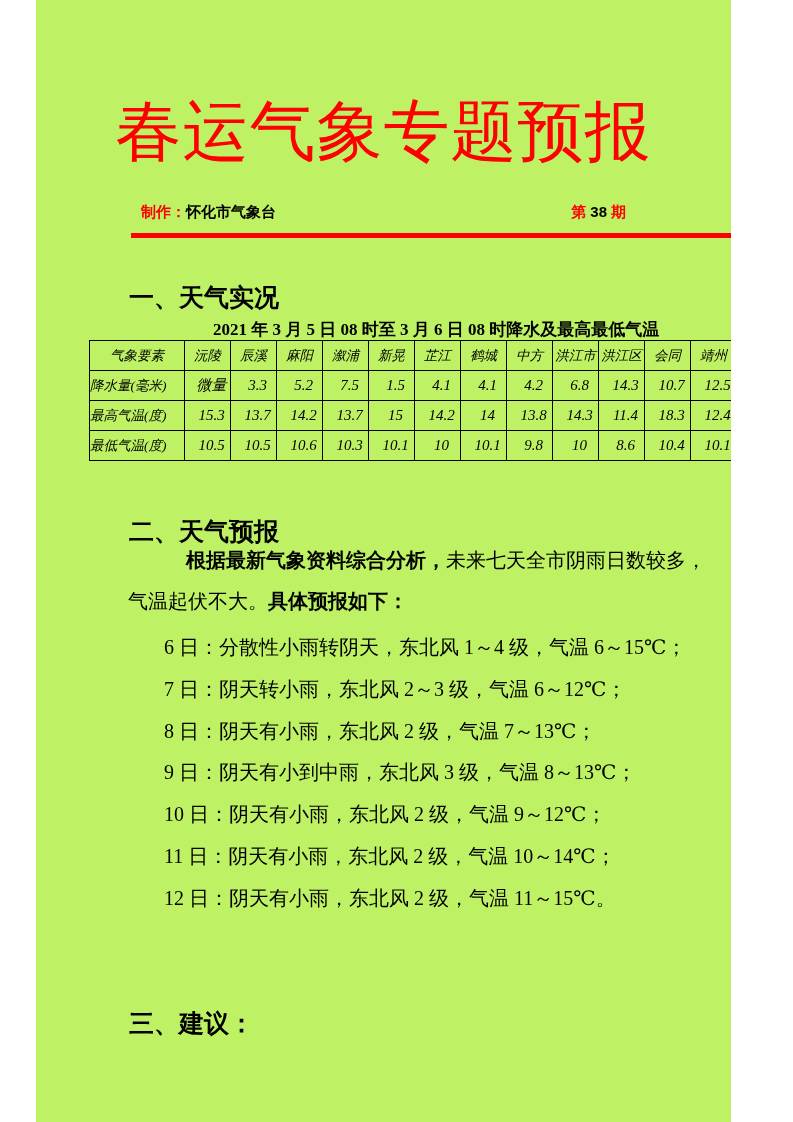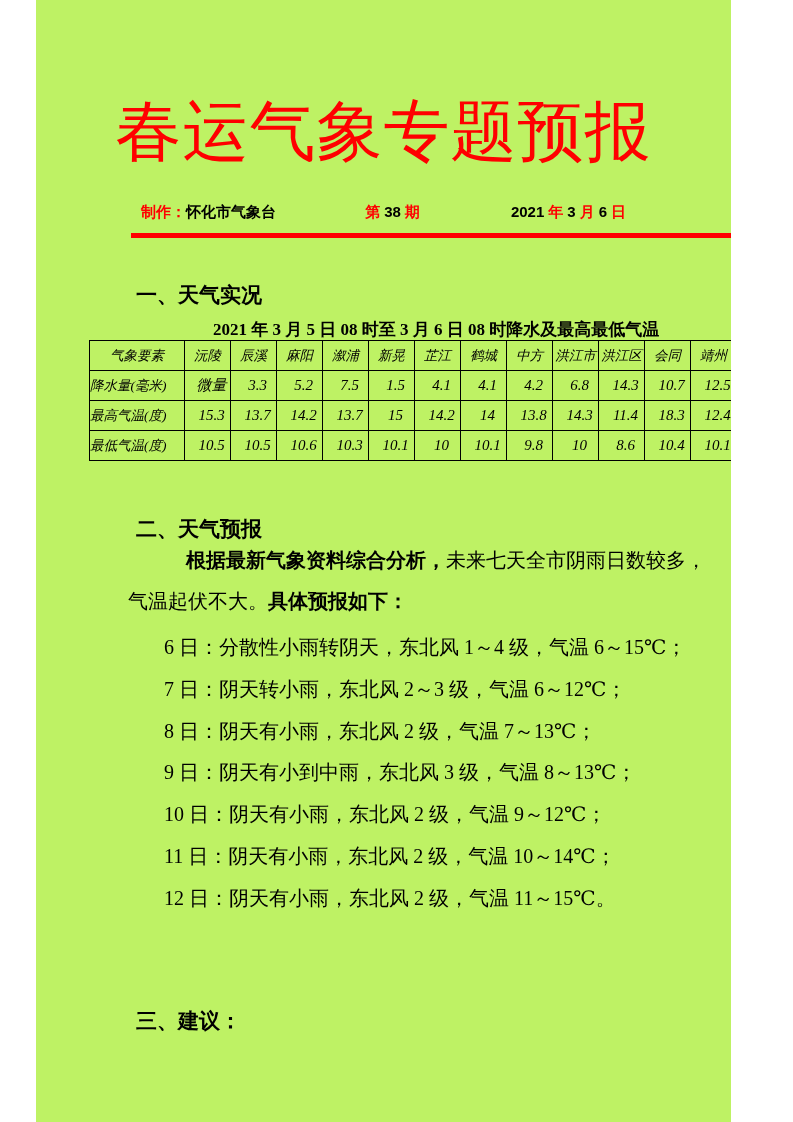--- a/index.html
+++ b/index.html
@@ -39,22 +39,22 @@
   .red-text { color: #ff0000; }
   .meta-row .seg { margin: 0 2px; }
   .red-rule {
     position: absolute;
     top: 233px; left: 95px;
     width: 606px; height: 5px;
     background: #ff0000;
   }
   .sec-heading {
     position: absolute;
-    left: 100px;
-    font-size: 21px;
+    left: 93px;
+    font-size: 25px;
     font-weight: bold;
     font-family: "Liberation Sans", "DejaVu Sans", sans-serif;
     white-space: nowrap;
   }
   .sec-heading.h1 { top: 281px; }
   .sec-heading.h2 { top: 515px; }
   .sec-heading.h3 { top: 1007px; }
   .table-title {
     position: absolute;
     top: 318px; left: 53px; width: 694px;
@@ -122,23 +122,20 @@
 <div class="page">
 
   <div class="doc-title">春运气象专题预报</div>
 
   <div class="meta-row">
     <span>
       <span class="red-text">制作：</span><span>怀化市气象台</span>
     </span>
     <span>
       <span class="red-text seg">第</span><span class="seg">38</span><span class="red-text seg">期</span>
-    </span>
-    <span>
-      <span class="seg">2021</span><span class="red-text seg">年</span><span class="seg">3</span><span class="red-text seg">月</span><span class="seg">6</span><span class="red-text seg">日</span>
     </span>
   </div>
 
   <div class="red-rule"></div>
 
   <div class="sec-heading h1">一、天气实况</div>
 
   <div class="table-title">2021 年 3 月 5 日 08 时至 3 月 6 日 08 时降水及最高最低气温</div>
 
   <table class="weather-table">

